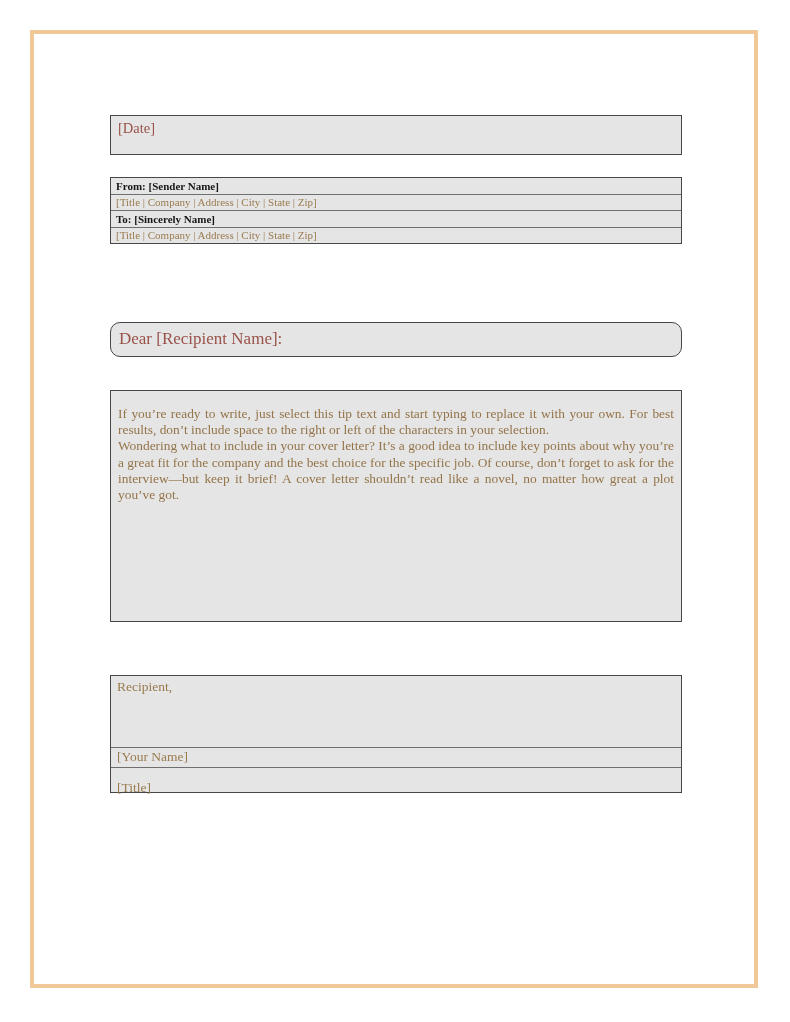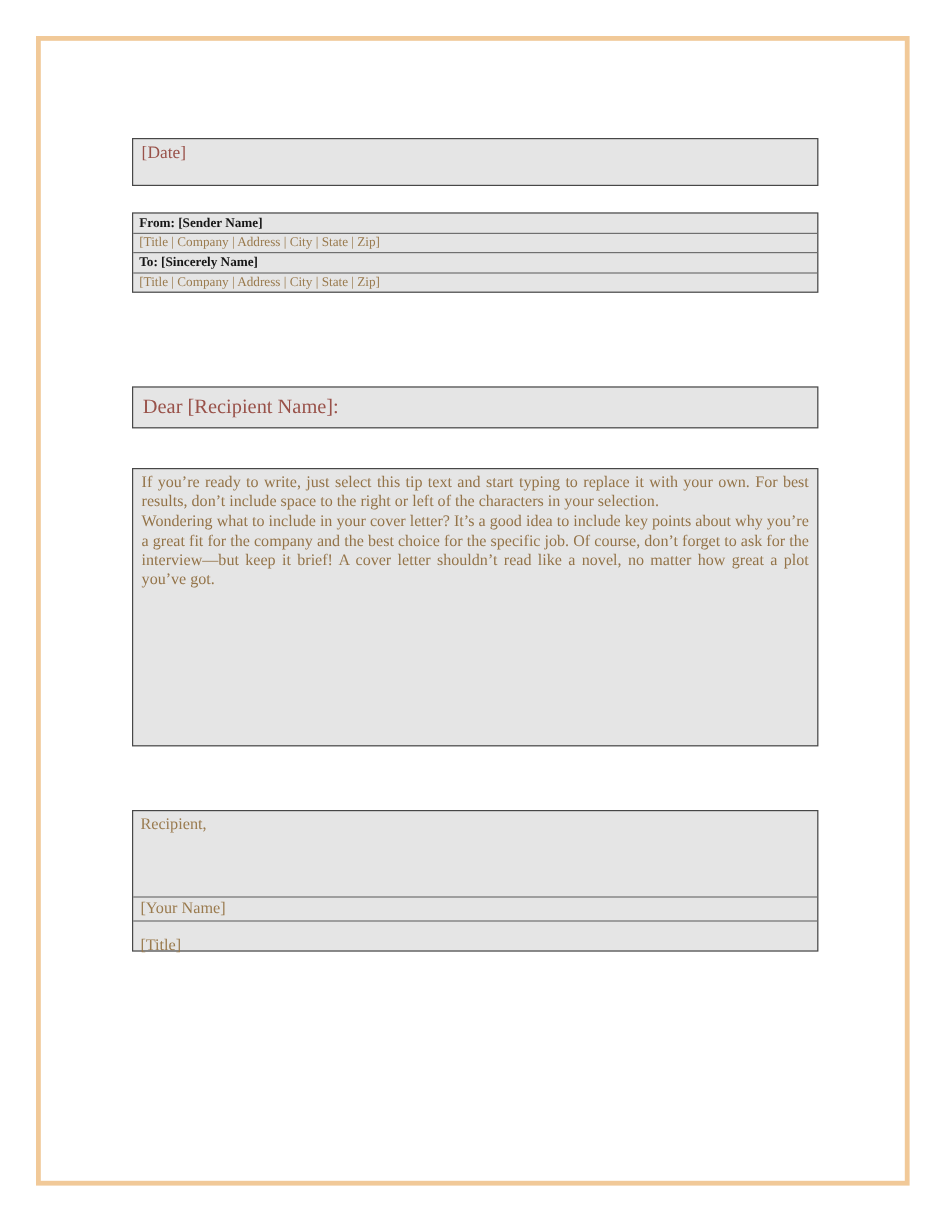--- a/index.html
+++ b/index.html
@@ -51,25 +51,26 @@
   }
   .address-row + .address-row { border-top: 1px solid #6f6f6f; }
   .address-row.bold { font-weight: bold; color: #161616; }
   .address-row.tan { color: #9a7b4f; text-align: right; }
   .salutation-box {
     top: 322px;
     height: 35px;
     padding: 6px 8px;
     font-size: 17px;
     color: #99524a;
+    border-radius: 10px;
   }
   .body-box {
     top: 390px;
     height: 232px;
-    padding: 3px 7px 4px 7px;
+    padding: 15px 7px 4px 7px;
     font-size: 13.4px;
     line-height: 16.2px;
     color: #947449;
     text-align: justify;
   }
   .body-box p { margin: 0; }
   .signature-box {
     top: 675px;
     height: 118px;
     display: flex;

